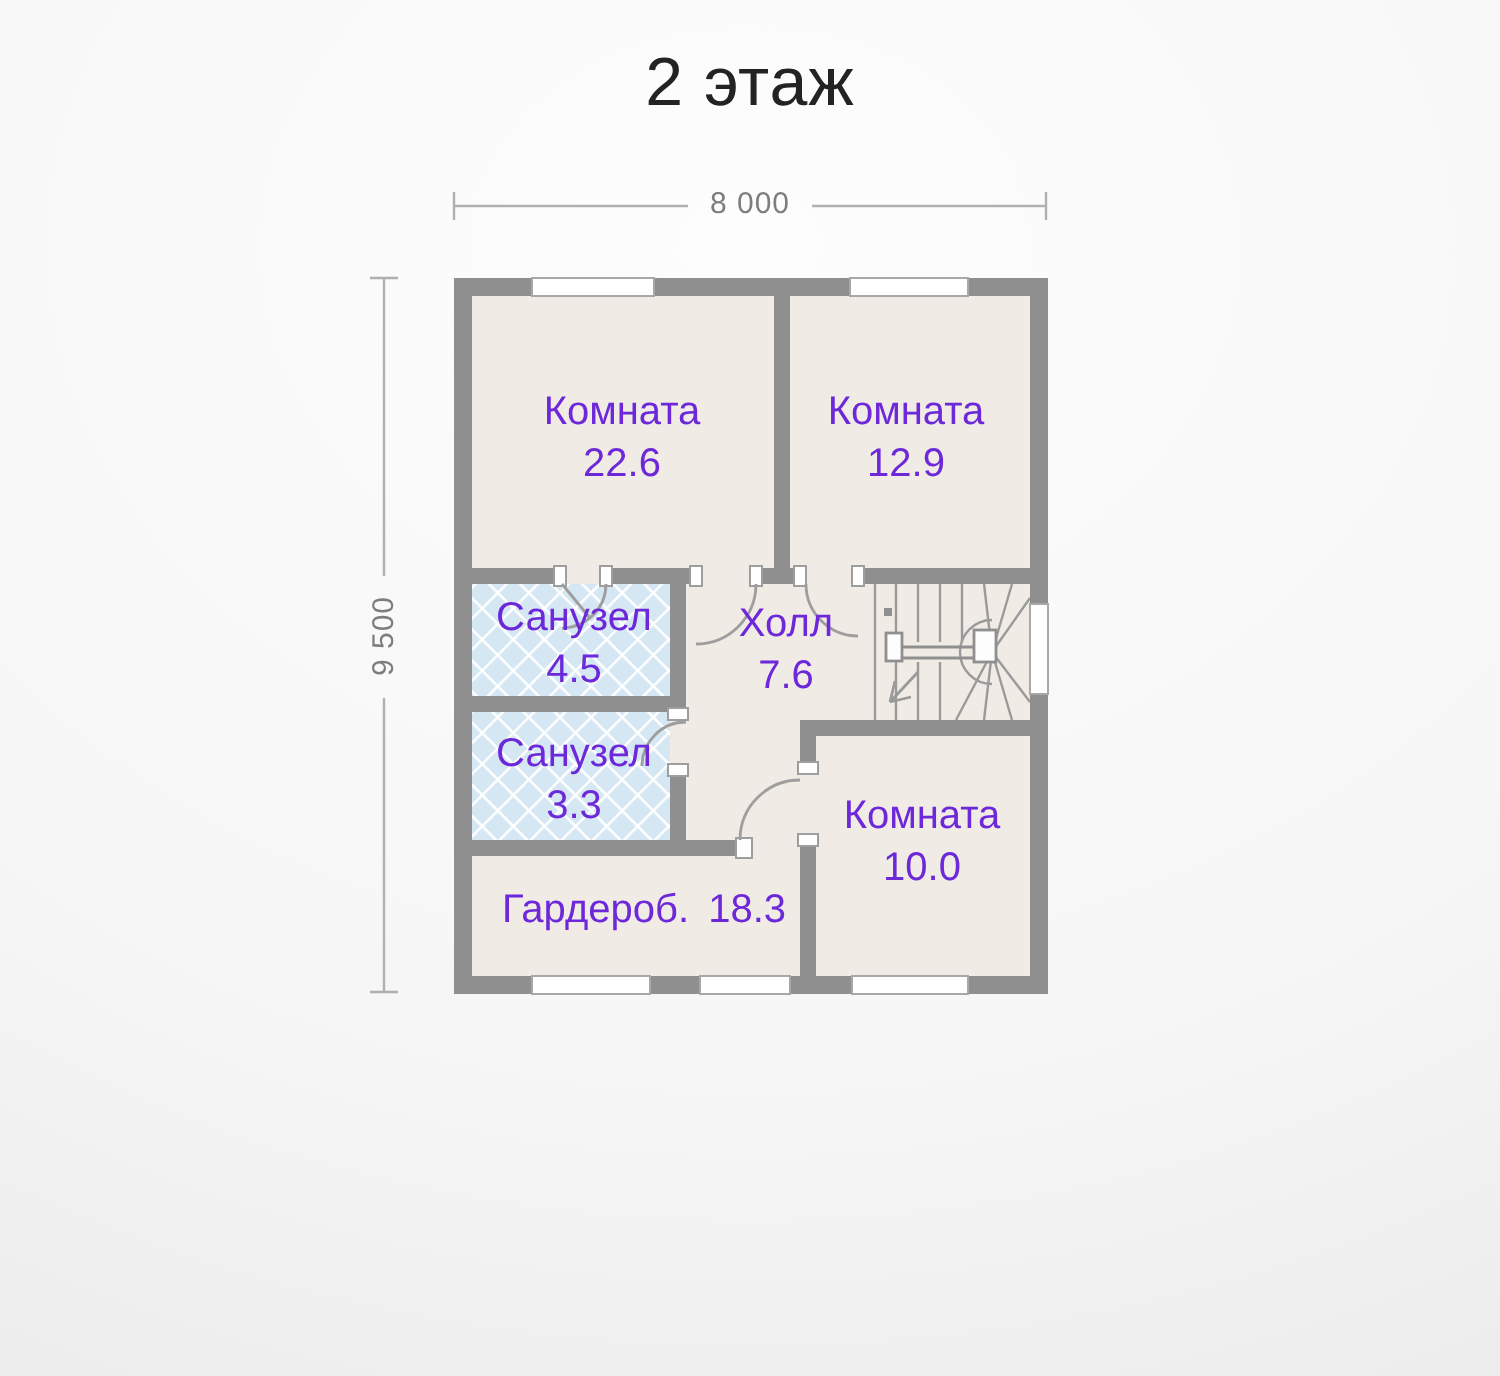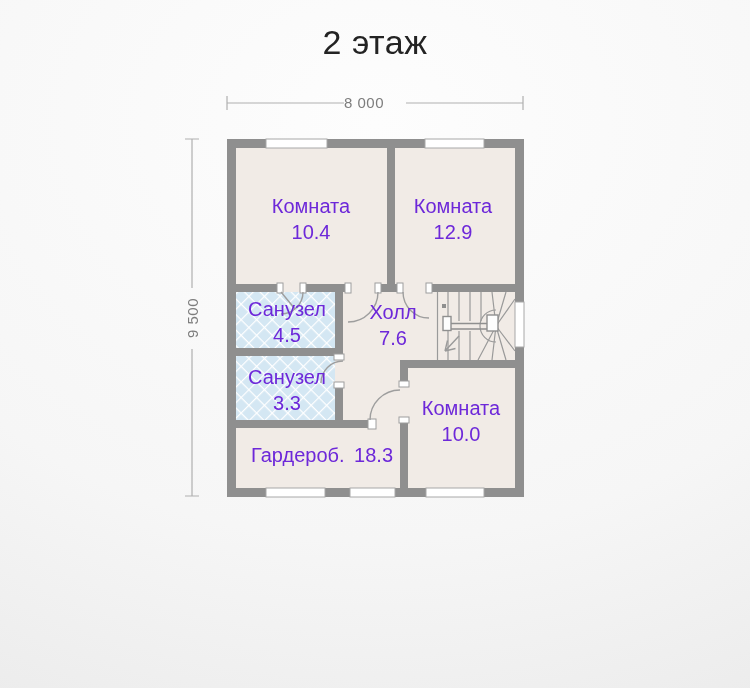--- a/index.html
+++ b/index.html
@@ -9,21 +9,21 @@
     font-family:"Liberation Sans", sans-serif;
   }
   .canvas{position:absolute;inset:0;padding-left:48px;}
   .title{
     position:absolute;left:375px;top:42px;transform:translate(-50%,-50%);
     font-size:34px;font-weight:500;color:#232323;letter-spacing:.5px;white-space:nowrap;
   }
   .dim{
     position:absolute;font-size:15px;color:#7d7d7d;white-space:nowrap;letter-spacing:.5px;
   }
-  .dim-top{left:364px;top:102px;transform:translate(-50%,-50%);}
+  .dim-top{left:375px;top:102px;transform:translate(-50%,-50%);}
   .dim-left{left:192px;top:318px;transform:translate(-50%,-50%) rotate(-90deg);}
   .room-label{
     position:absolute;transform:translate(-50%,-50%);text-align:center;
     font-size:20px;line-height:26px;font-weight:500;color:#6d28d9;white-space:nowrap;
   }
   .room-label span{display:block;}
   .room-label.inline span{display:inline;padding:0 2px;}
   svg{position:absolute;left:0;top:0;}
 </style>
 </head>
@@ -120,21 +120,21 @@
     </g>
   </svg>
 
   <div class="title">2 этаж</div>
 
   <div class="dim dim-top">8 000</div>
   <div class="dim dim-left">9 500</div>
 
   <div class="room-label" style="left:311px;top:219px">
     <span>Комната</span>
-    <span>10.4</span>
+    <span>22.6</span>
   </div>
 
   <div class="room-label" style="left:453px;top:219px">
     <span>Комната</span>
     <span>12.9</span>
   </div>
 
   <div class="room-label" style="left:287px;top:322px">
     <span>Санузел</span>
     <span>4.5</span>

